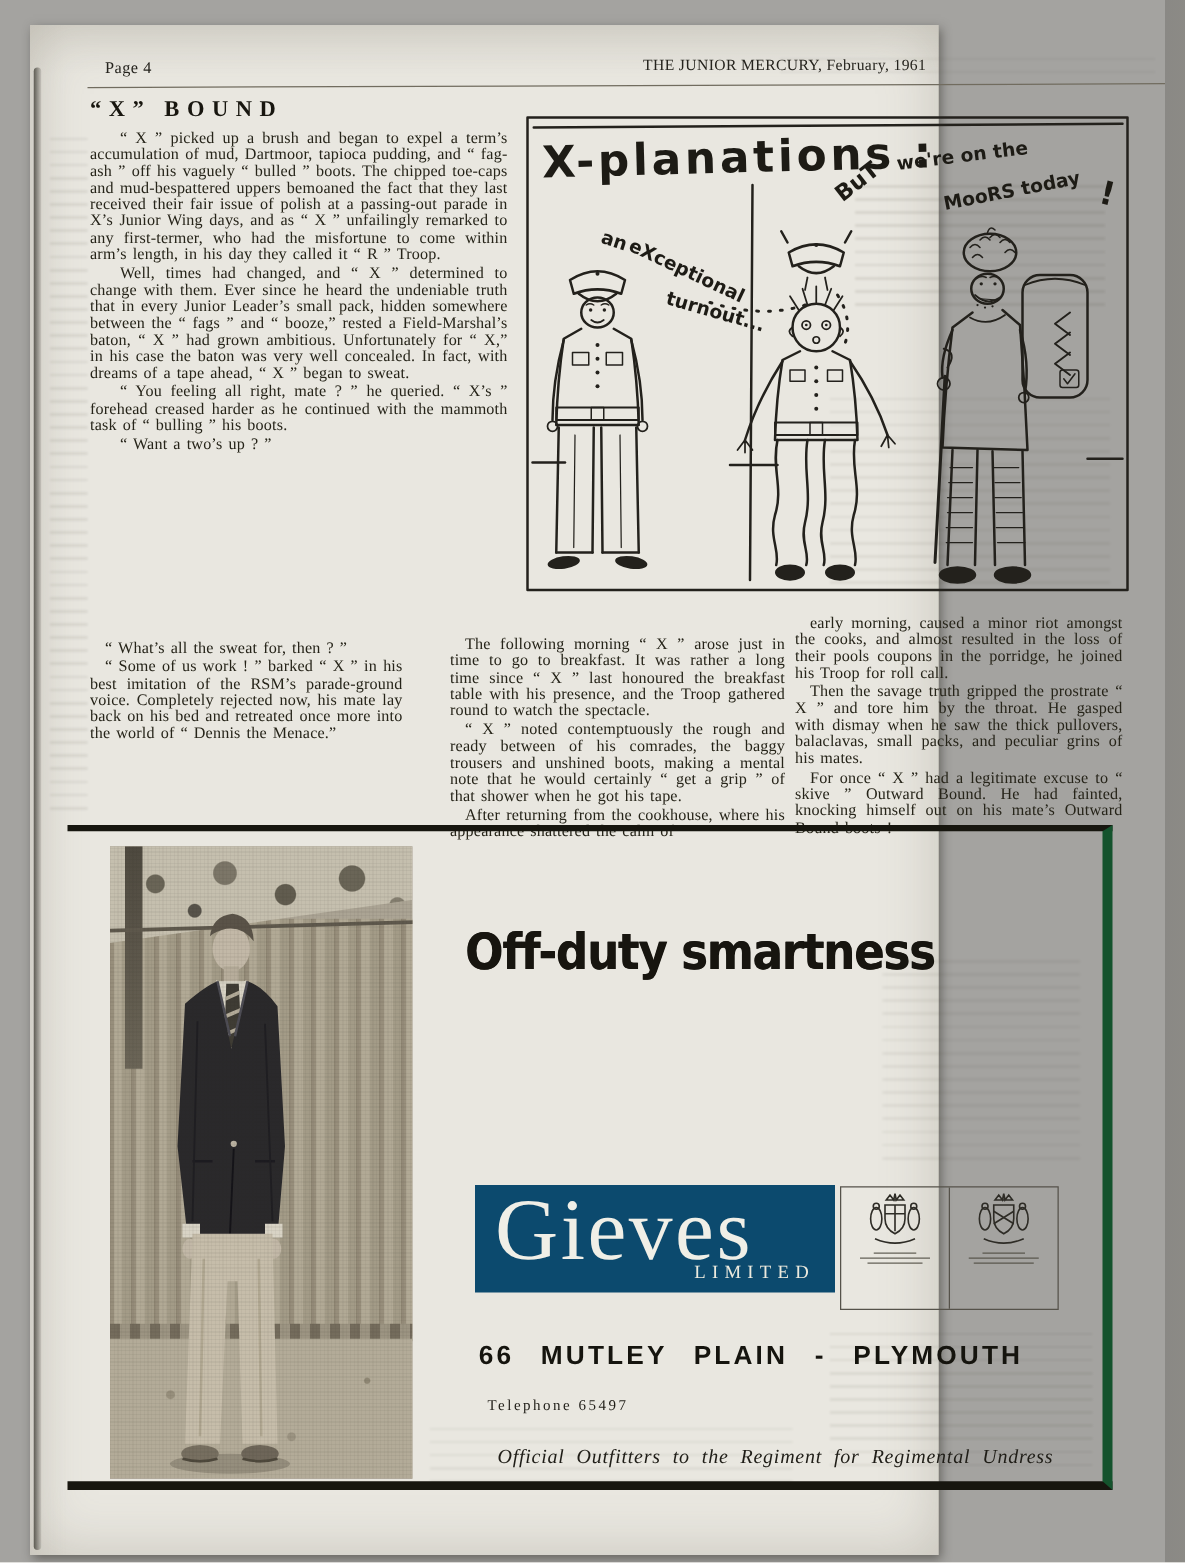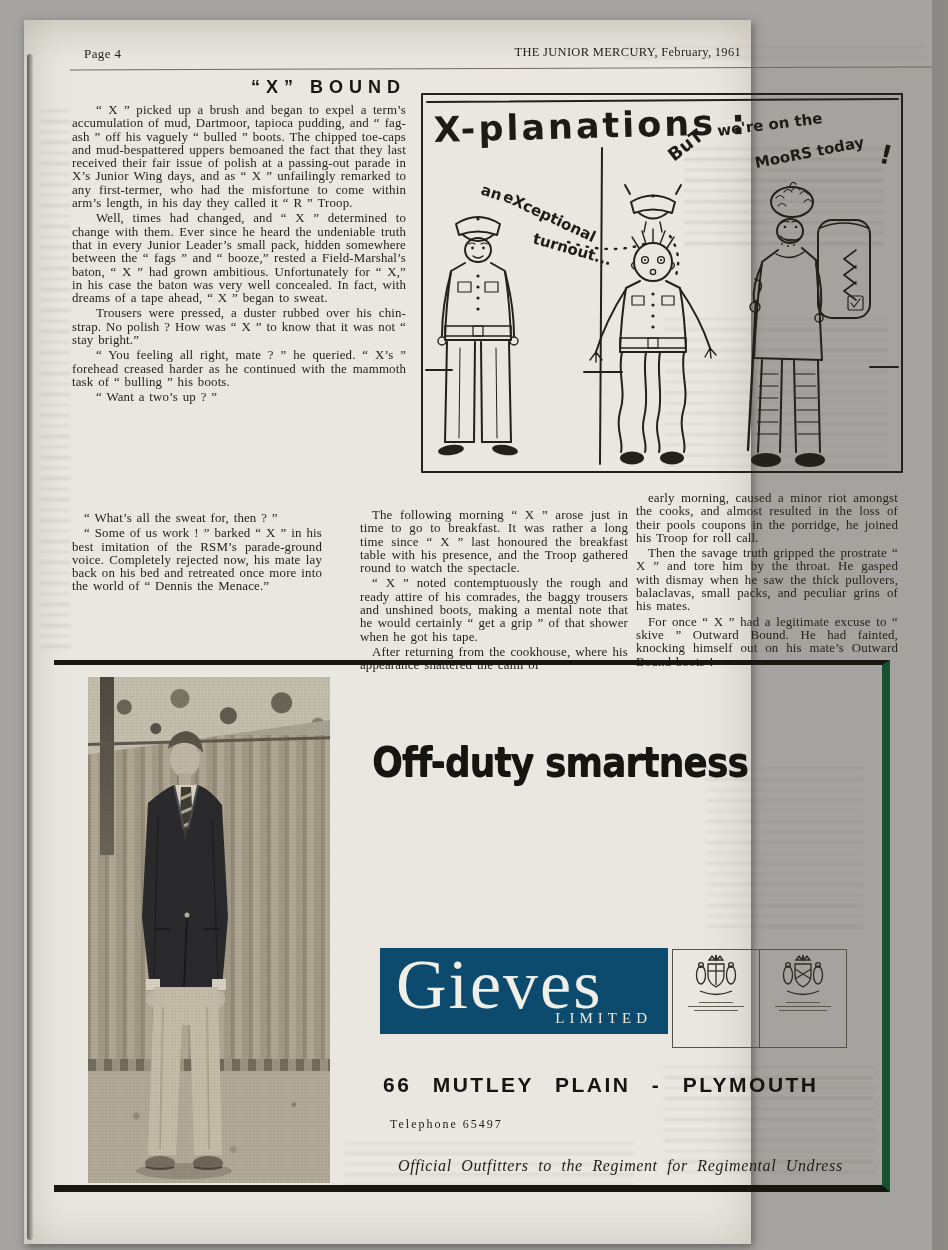--- a/index.html
+++ b/index.html
@@ -13,22 +13,22 @@
          background:linear-gradient(180deg,rgba(140,135,120,.18),transparent 40px),
                     linear-gradient(90deg,rgba(140,135,120,.12),transparent 30px);}
   .spine{position:absolute;left:3px;top:34px;width:6px;height:1186px;border-radius:3px;
          background:linear-gradient(90deg,rgba(38,36,28,.68),rgba(38,36,28,.1));filter:blur(.6px);}
 
   .page-num{position:absolute;left:60px;top:26px;font-size:13px;letter-spacing:.4px;}
   .masthead{position:absolute;right:10px;top:25px;font-size:12.5px;letter-spacing:.3px;}
   .header-rule{position:absolute;left:46px;top:48px;width:862px;height:1px;background:#716c5f;
          transform:rotate(-.2deg);}
 
-  .article-title{position:absolute;left:48px;top:57px;width:334px;text-align:right;
-         font-family:Liberation Sans, sans-serif;font-weight:bold;font-size:18px;
+  .article-title{position:absolute;left:48px;top:57px;width:334px;text-align:left;
+         font-family:Liberation Serif, serif;font-weight:bold;font-size:18px;
          letter-spacing:6px;color:#18160f;}
 
   .col{position:absolute;font-size:12.9px;line-height:13.3px;text-align:justify;
        letter-spacing:.15px;word-spacing:1.4px;color:#262419;overflow:hidden;}
   .col p{margin:0 0 2px 0;text-indent:24px;-webkit-hyphens:auto;hyphens:auto;}
   .col-a{left:48px;top:84px;width:334px;height:406px;}
   .col-b{left:48px;top:492px;width:250px;height:150px;}
   .col-b p,.col-c p,.col-d p{text-indent:12px;}
   .col-c{left:336px;top:467px;width:268px;height:184px;margin-top:22px;}
   .col-d{left:612px;top:472px;width:262px;height:196px;font-family:Liberation Serif, serif;}
@@ -105,31 +105,30 @@
     <div class="ghost" style="left:320px;top:1122px;width:290px;height:52px;opacity:.5"></div>
 
     <div class="page-num">Page 4</div>
     <div class="masthead">THE JUNIOR MERCURY, February, 1961</div>
     <div class="header-rule"></div>
 
     <div class="article-title">“X”  BOUND</div>
     <div class="col col-a">
       <p>“ X ” picked up a brush and began to expel a term’s accumulation of mud, Dartmoor, tapioca pudding, and “ fag-ash ” off his vaguely “ bulled ” boots.  The chipped toe-caps and mud-bespattered uppers bemoaned the fact that they last received their fair issue of polish at a passing-out parade in X’s Junior Wing days, and as “ X ” unfailingly remarked to any first-termer, who had the misfortune to come within arm’s length, in his day they called it “ R ” Troop.</p>
       <p>Well, times had changed, and “ X ” determined to change with them.  Ever since he heard the undeniable truth that in every Junior Leader’s small pack, hidden somewhere between the “ fags ” and “ booze,” rested a Field-Marshal’s baton, “ X ” had grown ambitious.  Unfortunately for “ X,” in his case the baton was very well concealed.  In fact, with dreams of a tape ahead, “ X ” began to sweat.</p>
-      <p>Trousers were pressed, a duster rubbed over his chin-strap.  No polish ?  How was “ X ” to know that it was not “ stay bright.”</p>
       <p>“ You feeling all right, mate ? ” he queried.  “ X’s ” forehead creased harder as he continued with the mammoth task of “ bulling ” his boots.</p>
       <p>“ Want a two’s up ? ”</p>
     </div>
     <div class="col col-b">
       <p>“ What’s all the sweat for, then ? ”</p>
       <p>“ Some of us work ! ” barked “ X ” in his best imitation of the RSM’s parade-ground voice.  Completely rejected now, his mate lay back on his bed and retreated once more into the world of “ Dennis the Menace.”</p>
     </div>
     <div class="col col-c">
       <p>The following morning “ X ” arose just in time to go to breakfast.  It was rather a long time since “ X ” last honoured the breakfast table with his presence, and the Troop gathered round to watch the spectacle.</p>
-      <p>“ X ” noted contemptuously the rough and ready attire of his comrades, the baggy trousers and unshined boots, making a mental note that he would certainly “ get a grip ” of that shower when he got his tape.</p>
+      <p>“ X ” noted contemptuously the rough and ready between of his comrades, the baggy trousers and unshined boots, making a mental note that he would certainly “ get a grip ” of that shower when he got his tape.</p>
       <p>After returning from the cookhouse, where his appearance shattered the calm of</p>
     </div>
     <div class="col col-d">
       <p>early morning, caused a minor riot amongst the cooks, and almost resulted in the loss of their pools coupons in the porridge, he joined his Troop for roll call.</p>
       <p>Then the savage truth gripped the prostrate “ X ” and tore him by the throat.  He gasped with dismay when he saw the thick pullovers, balaclavas, small packs, and peculiar grins of his mates.</p>
       <p>For once “ X ” had a legitimate excuse to “ skive ” Outward Bound.  He had fainted, knocking himself out on his mate’s Outward Bound boots !</p>
     </div>
 
     <div class="cartoon">
       <svg width="488" height="386" viewBox="0 0 488 386">

